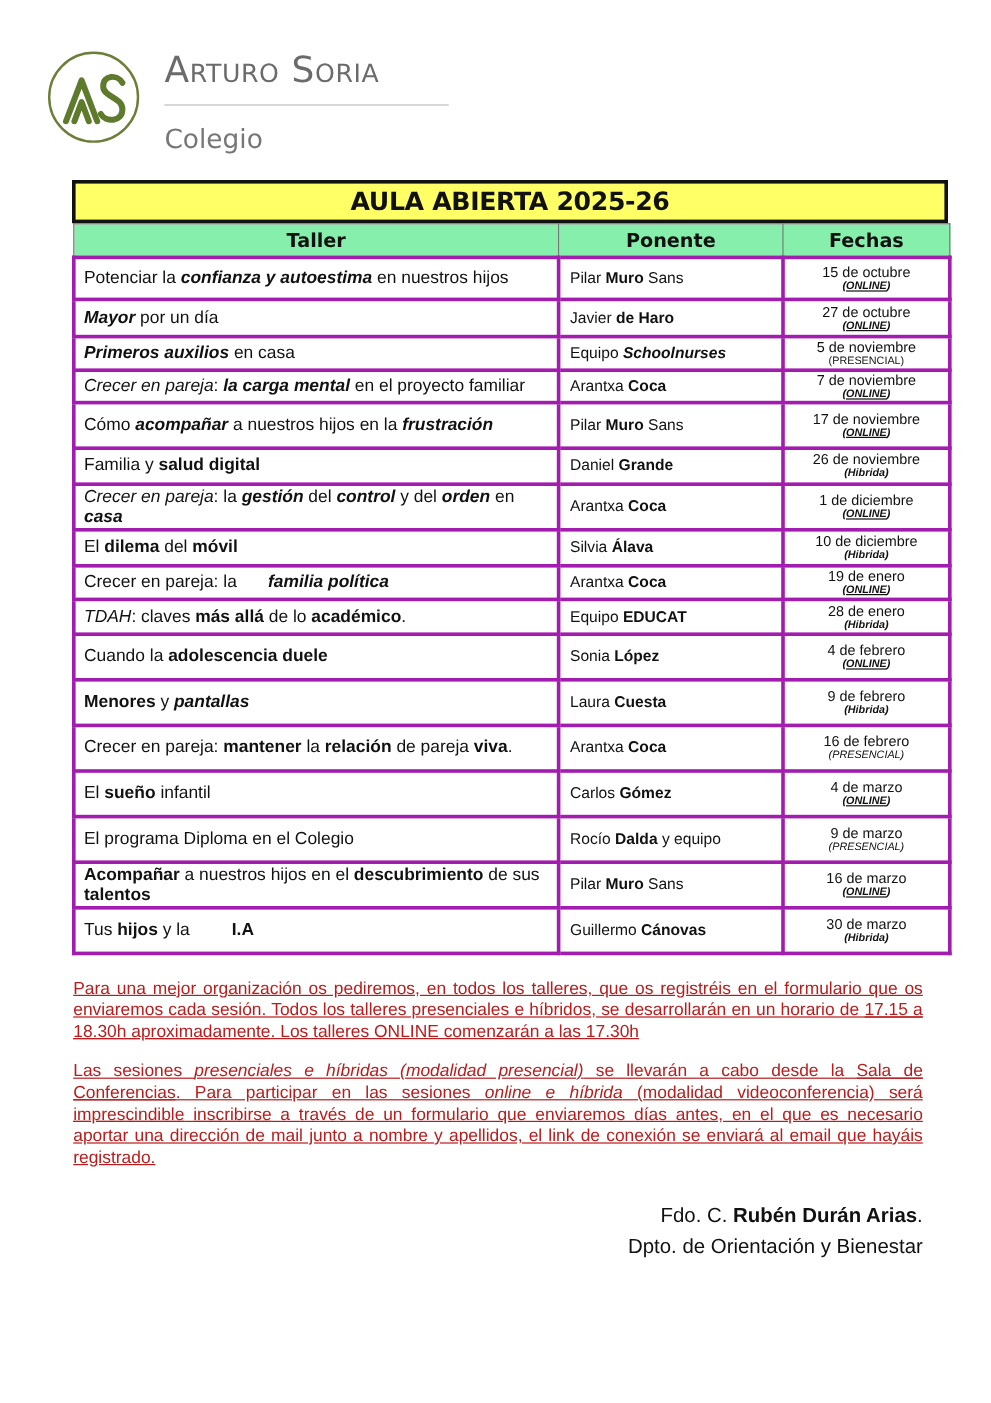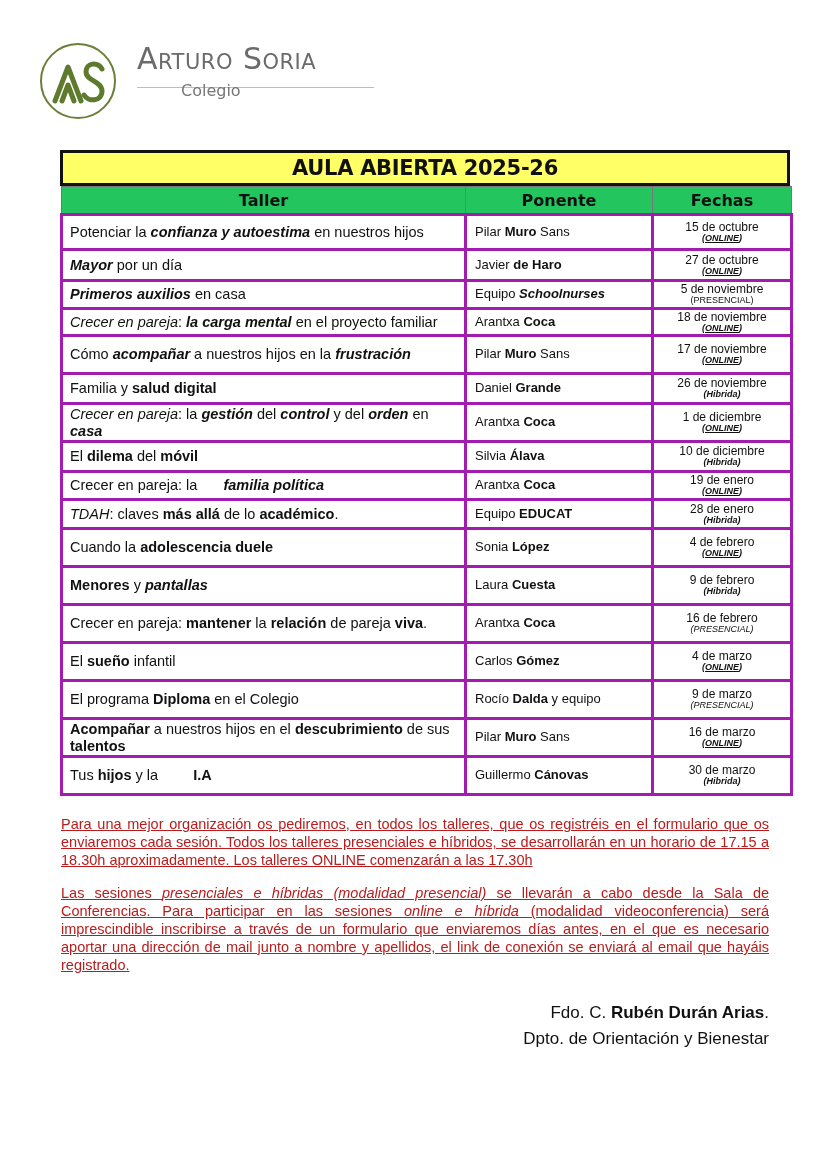--- a/index.html
+++ b/index.html
@@ -5,30 +5,30 @@
   html, body { margin: 0; padding: 0; background: #ffffff; }
   body { width: 826px; height: 1169px; position: relative; overflow: hidden;
          font-family: "Liberation Sans", sans-serif; color: #111; }
   .logo { position: absolute; left: 40px; top: 43px; width: 300px; height: 85px; }
   .logo-circle { position: absolute; left: 0; top: 0; width: 76px; height: 76px; border: 2px solid #6b7f3a;
                  border-radius: 50%; box-sizing: border-box; }
   .logo-circle svg { position: absolute; left: 10px; top: 14px; }
   .logo-name { position: absolute; left: 97px; top: 1px; font-family: "DejaVu Sans", sans-serif;
                font-size: 30px; color: #6b6b6b; letter-spacing: 0.5px; font-variant: small-caps; line-height: 1; }
   .logo-rule { position: absolute; left: 97px; top: 44px; width: 237px; height: 1px; background: #bdbdbd; }
-  .logo-sub { position: absolute; left: 97px; top: 40px; font-family: "DejaVu Sans", sans-serif;
-              font-size: 16px; color: #777; line-height: 1; margin-left: 44px; }
+  .logo-sub { position: absolute; left: 97px; top: 63px; font-family: "DejaVu Sans", sans-serif;
+              font-size: 22px; color: #777; line-height: 1; }
 
   .sheet { position: absolute; left: 60px; top: 150px; width: 730px; }
   .title-bar { height: 36px; background: #ffff66; border: 3px solid #111; box-sizing: border-box;
                display: flex; align-items: center; justify-content: center;
                font-family: "DejaVu Sans", sans-serif; font-weight: bold; font-size: 21px; letter-spacing: -0.3px;
                transform-origin: center; }
   table { border-collapse: collapse; width: 730px; table-layout: fixed; }
-  th { background: #22c55e; height: 26px; font-family: "DejaVu Sans", sans-serif; font-weight: bold;
+  th { background: #86efac; height: 26px; font-family: "DejaVu Sans", sans-serif; font-weight: bold;
        font-size: 16px; border: 1px solid #777; padding: 0; }
   td { border: 3px solid #a21caf; padding: 0 7px; font-size: 14.5px; line-height: 1.15; vertical-align: middle; }
   td.ponente { font-size: 13px; padding-left: 8px; }
   td.fecha { text-align: center; font-size: 12px; padding: 0 4px; line-height: 1.05; }
   td.fecha .mode { display: block; font-size: 9px; font-style: italic; }
   td.fecha .mode.online { font-weight: bold; }
   td.fecha .mode.online u { text-decoration: underline; }
   td.fecha .mode.hibrida { font-weight: bold; }
   td.fecha .mode.presencial { font-style: normal; }
   td.fecha .mode.presencial-it { font-style: italic; }
@@ -82,21 +82,21 @@
           <td class="fecha"><span>27 de octubre</span><span class="mode online">(<u>ONLINE</u>)</span></td>
         </tr>
         <tr style="height: 28px;">
           <td><span style="font-weight: bold; font-style: italic;">Primeros auxilios</span><span> en casa</span></td>
           <td class="ponente"><span>Equipo </span><span style="font-weight: bold; font-style: italic;">Schoolnurses</span></td>
           <td class="fecha"><span>5 de noviembre</span><span class="mode presencial">(PRESENCIAL)</span></td>
         </tr>
         <tr style="height: 27px;">
           <td><span style="font-style: italic;">Crecer en pareja</span><span>: </span><span style="font-weight: bold; font-style: italic;">la carga mental</span><span> en el proyecto familiar</span></td>
           <td class="ponente"><span>Arantxa </span><span style="font-weight: bold;">Coca</span></td>
-          <td class="fecha"><span>18 de noviembre</span><span class="mode online">(<u>ONLINE</u>)</span></td>
+          <td class="fecha"><span>7 de noviembre</span><span class="mode online">(<u>ONLINE</u>)</span></td>
         </tr>
         <tr style="height: 38px;">
           <td><span>Cómo </span><span style="font-weight: bold; font-style: italic;">acompañar</span><span> a nuestros hijos en la </span><span style="font-weight: bold; font-style: italic;">frustración</span></td>
           <td class="ponente"><span>Pilar  </span><span style="font-weight: bold;">Muro</span><span> Sans</span></td>
           <td class="fecha"><span>17 de noviembre</span><span class="mode online">(<u>ONLINE</u>)</span></td>
         </tr>
         <tr style="height: 30px;">
           <td><span>Familia y </span><span style="font-weight: bold;">salud digital</span></td>
           <td class="ponente"><span>Daniel </span><span style="font-weight: bold;">Grande</span></td>
           <td class="fecha"><span>26 de noviembre</span><span class="mode hibrida">(Hibrida)</span></td>
@@ -135,21 +135,21 @@
           <td><span>Crecer en pareja: </span><span style="font-weight: bold;">mantener</span><span> la </span><span style="font-weight: bold;">relación</span><span> de pareja </span><span style="font-weight: bold;">viva</span><span>.</span></td>
           <td class="ponente"><span>Arantxa </span><span style="font-weight: bold;">Coca</span></td>
           <td class="fecha"><span>16 de febrero</span><span class="mode presencial-it">(PRESENCIAL)</span></td>
         </tr>
         <tr style="height: 38px;">
           <td><span>El </span><span style="font-weight: bold;">sueño</span><span> infantil</span></td>
           <td class="ponente"><span>Carlos </span><span style="font-weight: bold;">Gómez</span></td>
           <td class="fecha"><span>4 de marzo</span><span class="mode online">(<u>ONLINE</u>)</span></td>
         </tr>
         <tr style="height: 38px;">
-          <td><span>El programa </span><span style="font-weight: bold; margin-top: 12px;">Diploma</span><span> en el Colegio</span></td>
+          <td><span>El programa </span><span style="font-weight: normal; margin-top: 12px;">Diploma</span><span> en el Colegio</span></td>
           <td class="ponente"><span>Rocío </span><span style="font-weight: bold;">Dalda</span><span> y equipo</span></td>
           <td class="fecha"><span>9 de marzo</span><span class="mode presencial-it">(PRESENCIAL)</span></td>
         </tr>
         <tr style="height: 38px;">
           <td><span style="font-weight: bold;">Acompañar</span><span> a nuestros hijos en el </span><span style="font-weight: bold;">descubrimiento</span><span> de sus </span><span style="font-weight: bold;">talentos</span></td>
           <td class="ponente"><span>Pilar  </span><span style="font-weight: bold;">Muro</span><span> Sans</span></td>
           <td class="fecha"><span>16  de marzo</span><span class="mode online">(<u>ONLINE</u>)</span></td>
         </tr>
         <tr style="height: 38px;">
           <td><span>Tus </span><span style="font-weight: bold;">hijos</span><span> y la </span><span style="font-weight: bold; margin-left: 31px;">I.A</span></td>

